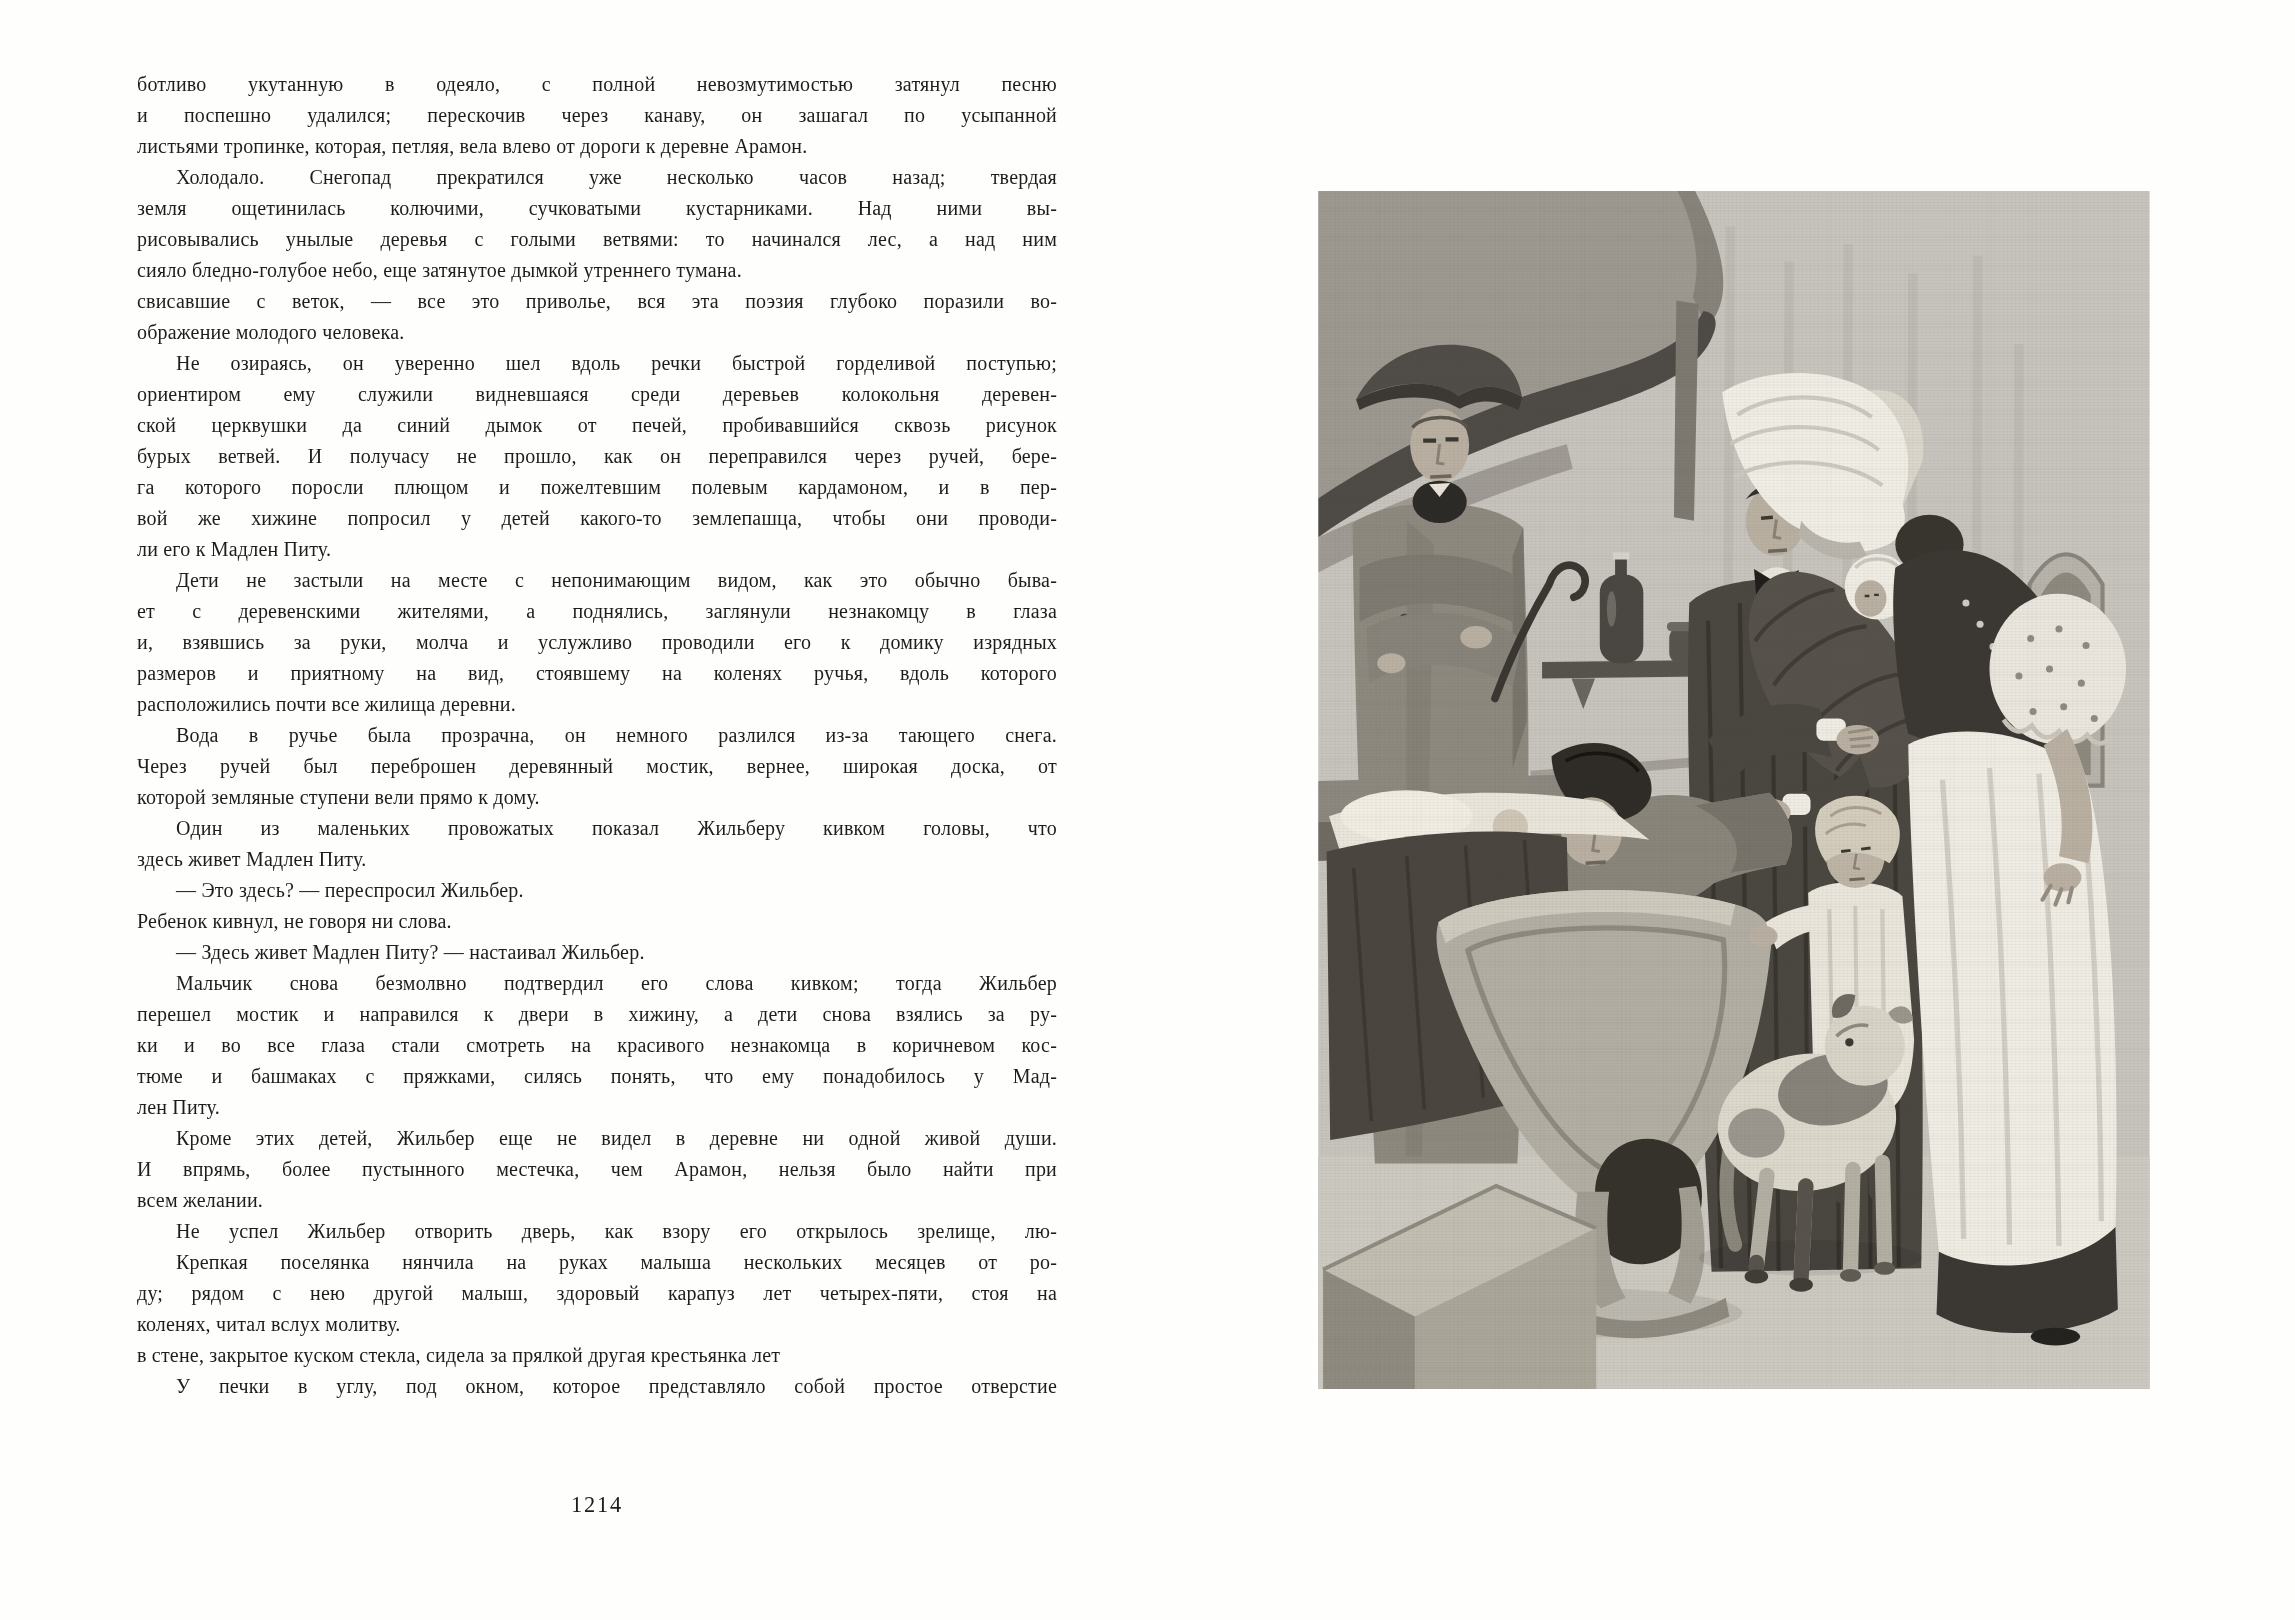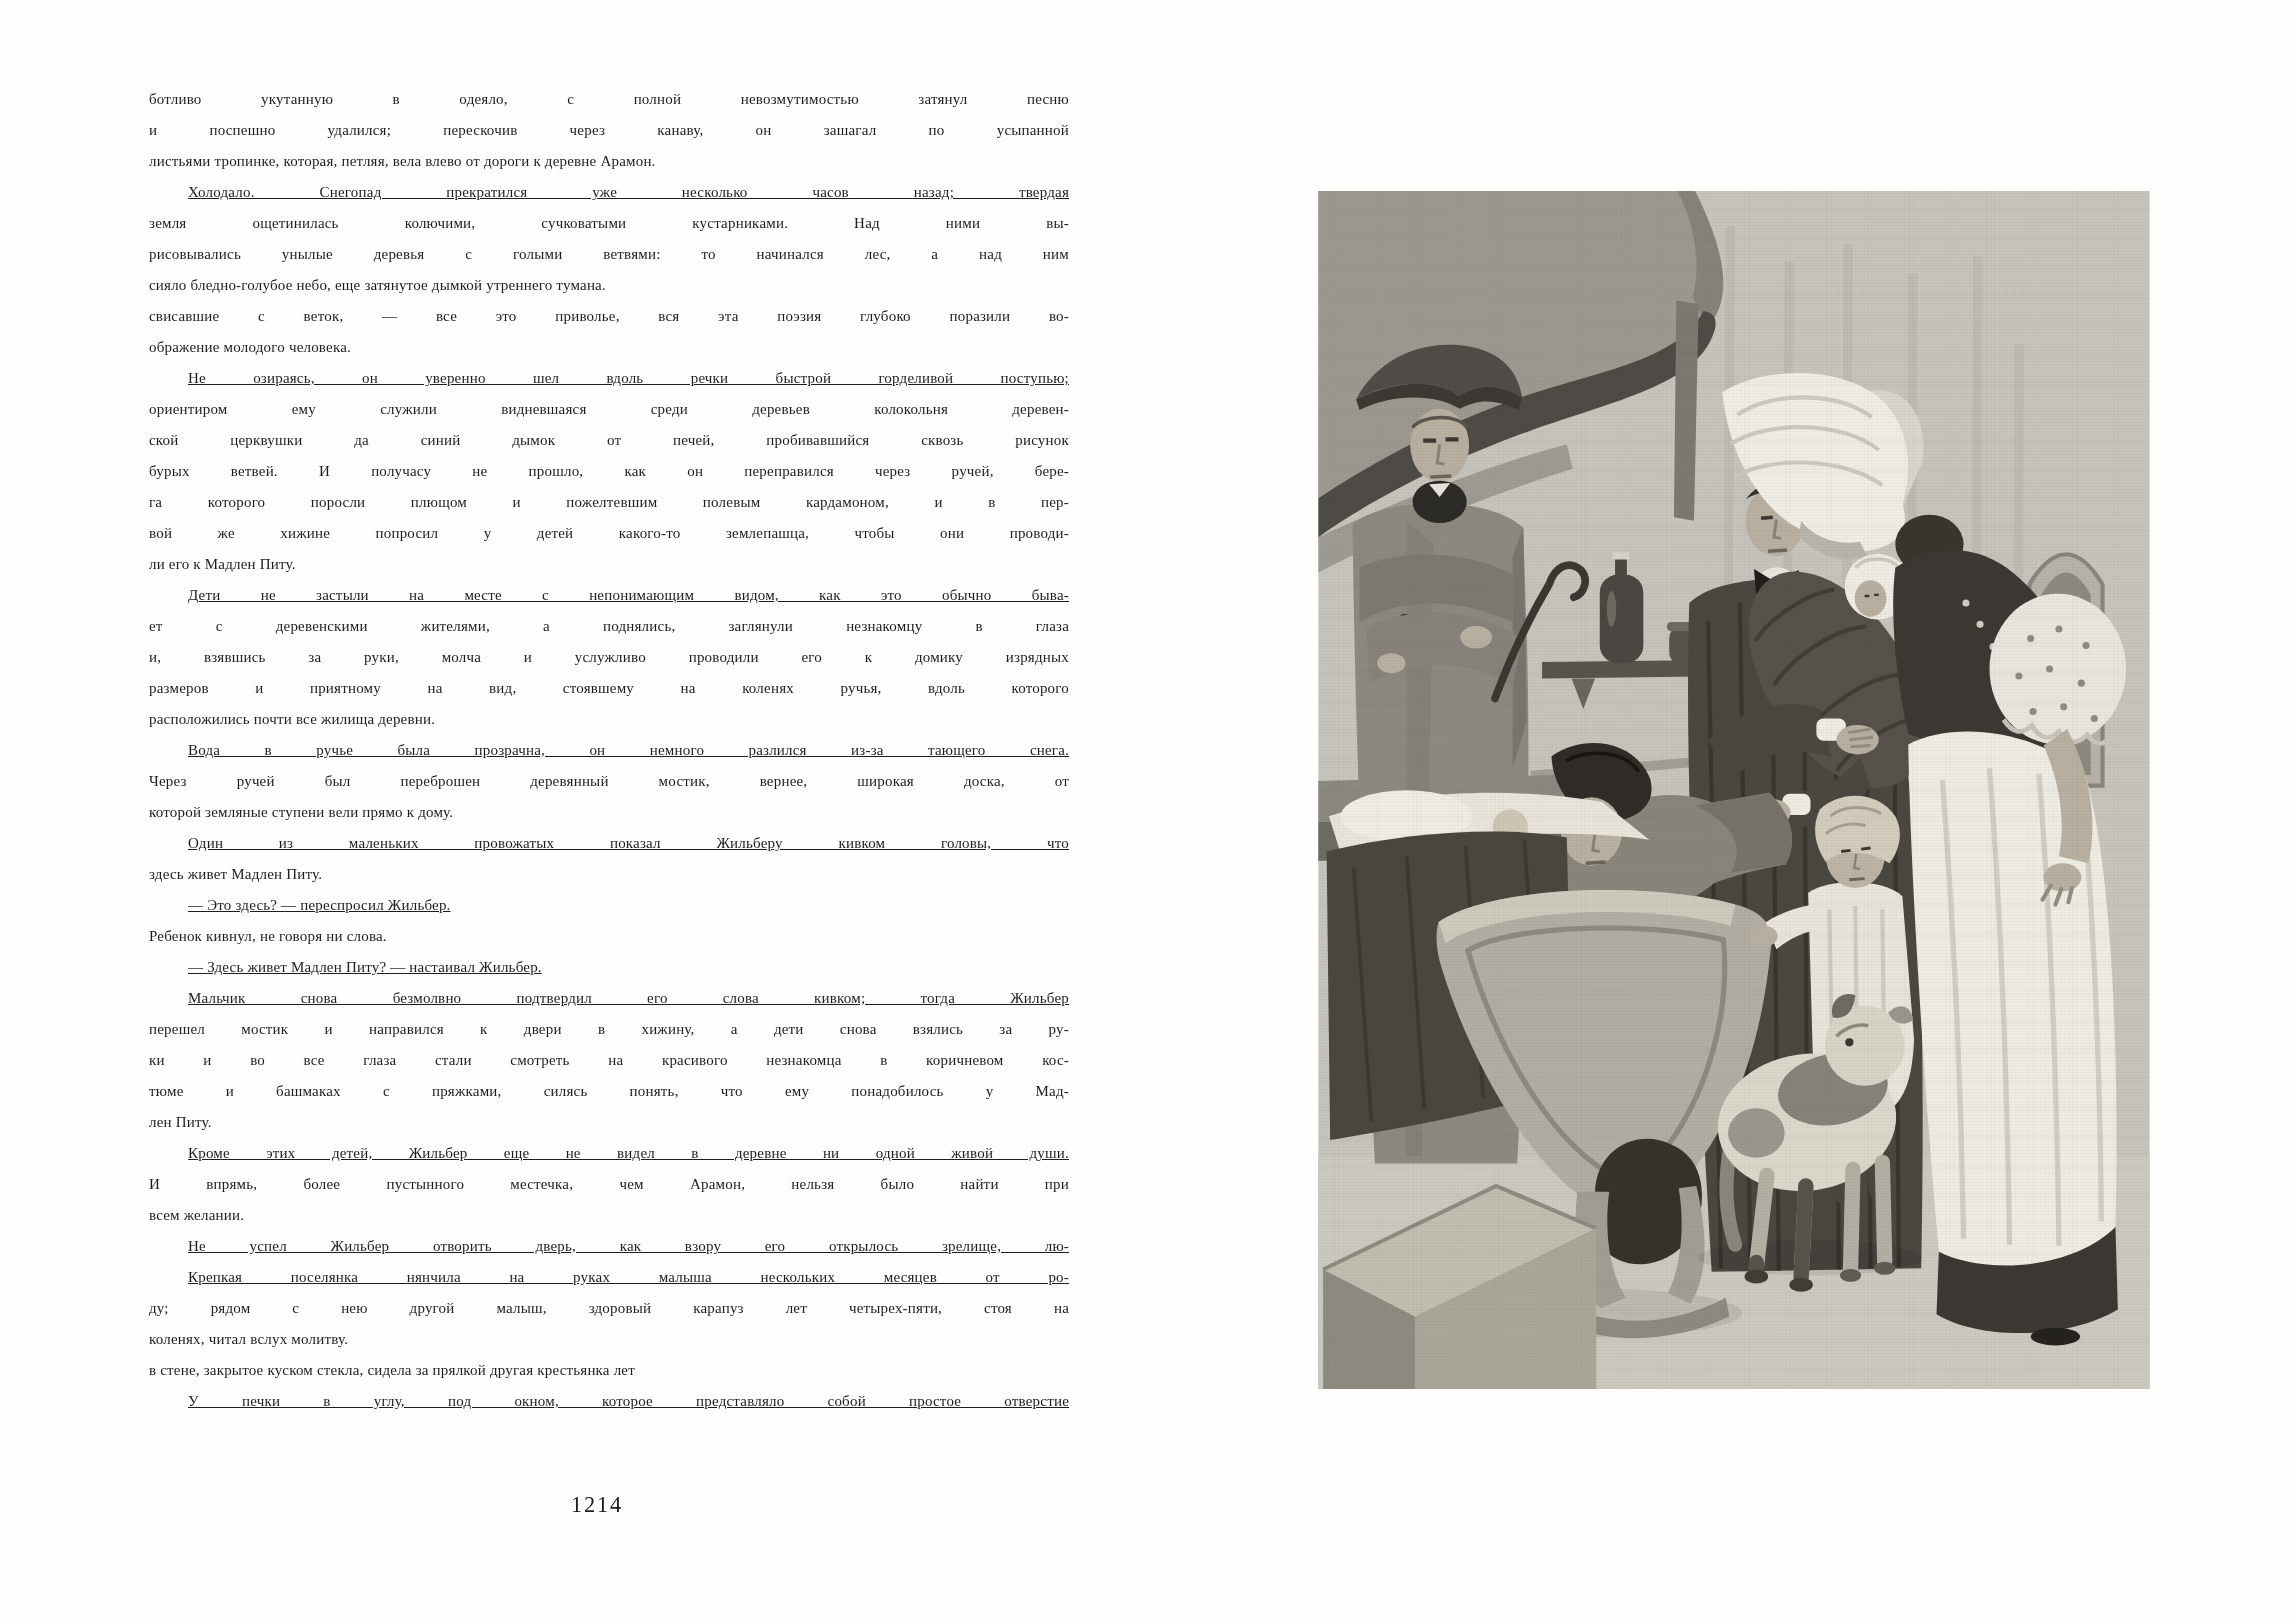--- a/index.html
+++ b/index.html
@@ -7,35 +7,34 @@
   body {
     width:2295px; height:1621px; position:relative;
     background:#fefefd;
     font-family:"Liberation Serif", serif;
     overflow:hidden;
   }
   .spread { position:absolute; inset:0; }
 
   
   .text-block {
-    position:absolute; left:137px; top:84px; width:920px;
+    position:absolute; left:137px; top:69px; width:920px;
     color:var(--ink,#1f1d1b);
-    font-size:15px;
+    font-size:20px;
     font-weight:400;
-    margin-left:12px;
   }
   .para { margin:0; }
   .pline {
     line-height:31px; height:31px; overflow:hidden;
     text-align:justify; text-align-last:justify;
     letter-spacing:0.2px;
     white-space:normal;
   }
   .pline.last { text-align:center; text-align-last:left; }
-  .pline.first { text-indent:39px;text-decoration:underline; }
+  .pline.first { text-indent:39px; }
 
   .page-number {
     position:absolute; top:1492px; left:137px; width:920px;
     text-align:center; font-size:22.4px; letter-spacing:1.8px;
     color:var(--ink,#1f1d1b);
     font-family:Liberation Serif, serif;
   }
 
   
   .illustration {

